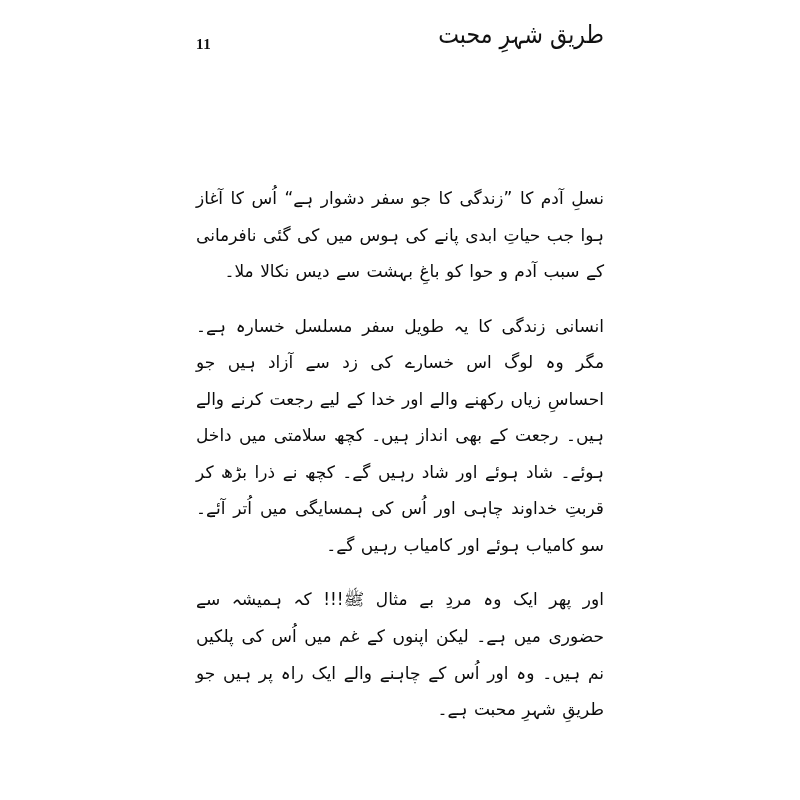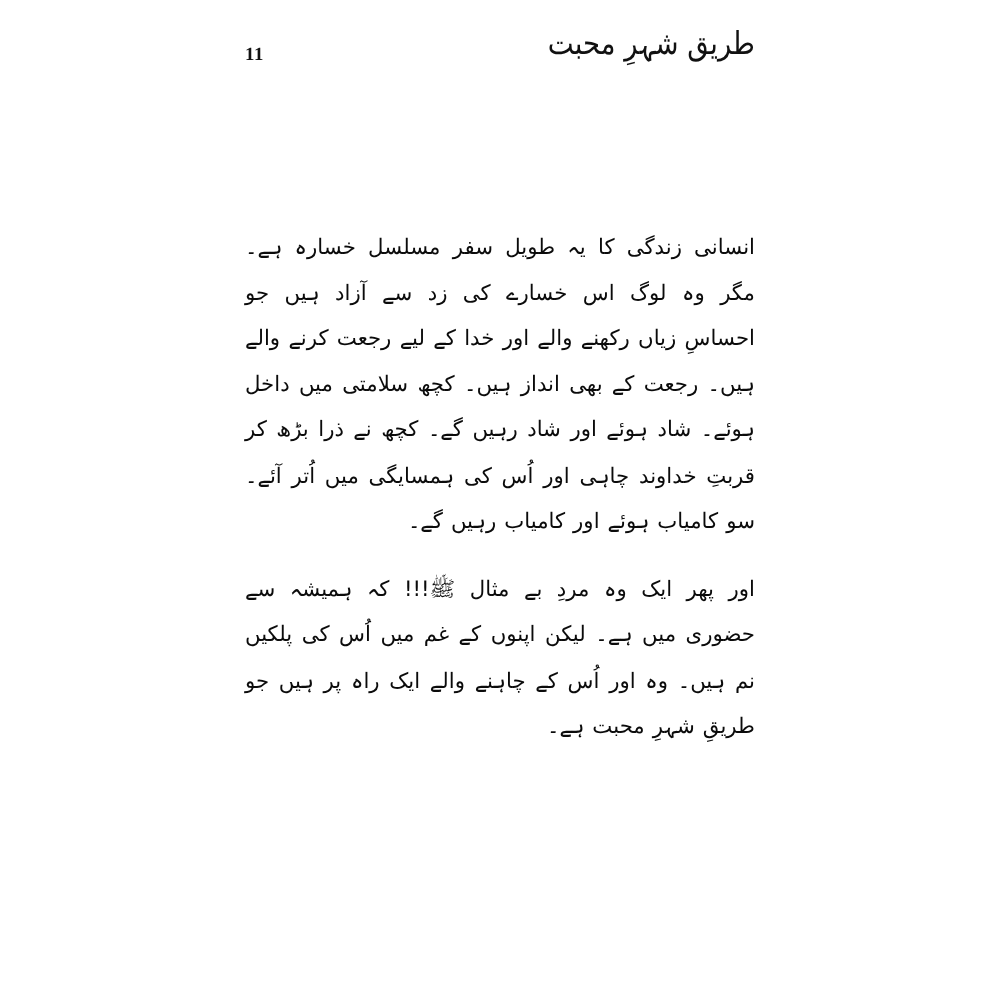--- a/index.html
+++ b/index.html
@@ -94,17 +94,18 @@
 <div class="page">
 
   <div class="header-row">
     <div class="page-number">11</div>
     <div class="running-title">طریق شہرِ محبت</div>
   </div>
 
   <div class="content">
 
 
+    <p class="para">نسلِ آدم کا ”زندگی کا جو سفر دشوار ہے“ اُس کا آغاز ہوا جب حیاتِ ابدی پانے کی ہوس میں کی گئی نافرمانی کے سبب آدم و حوا کو باغِ بہشت سے دیس نکالا ملا۔</p>
     <p class="para">انسانی زندگی کا یہ طویل سفر مسلسل خسارہ ہے۔ مگر وہ لوگ اس خسارے کی زد سے آزاد ہیں جو احساسِ زیاں رکھنے والے اور خدا کے لیے رجعت کرنے والے ہیں۔ رجعت کے بھی انداز ہیں۔ کچھ سلامتی میں داخل ہوئے۔ شاد ہوئے اور شاد رہیں گے۔ کچھ نے ذرا بڑھ کر قربتِ خداوند چاہی اور اُس کی ہمسایگی میں اُتر آئے۔ سو کامیاب ہوئے اور کامیاب رہیں گے۔</p>
     <p class="para">اور پھر ایک وہ مردِ بے مثال ﷺ!!! کہ ہمیشہ سے حضوری میں ہے۔ لیکن اپنوں کے غم میں اُس کی پلکیں نم ہیں۔ وہ اور اُس کے چاہنے والے ایک راہ پر ہیں جو طریقِ شہرِ محبت ہے۔</p>
 
   </div>
 </div>
 
 </body></html>

